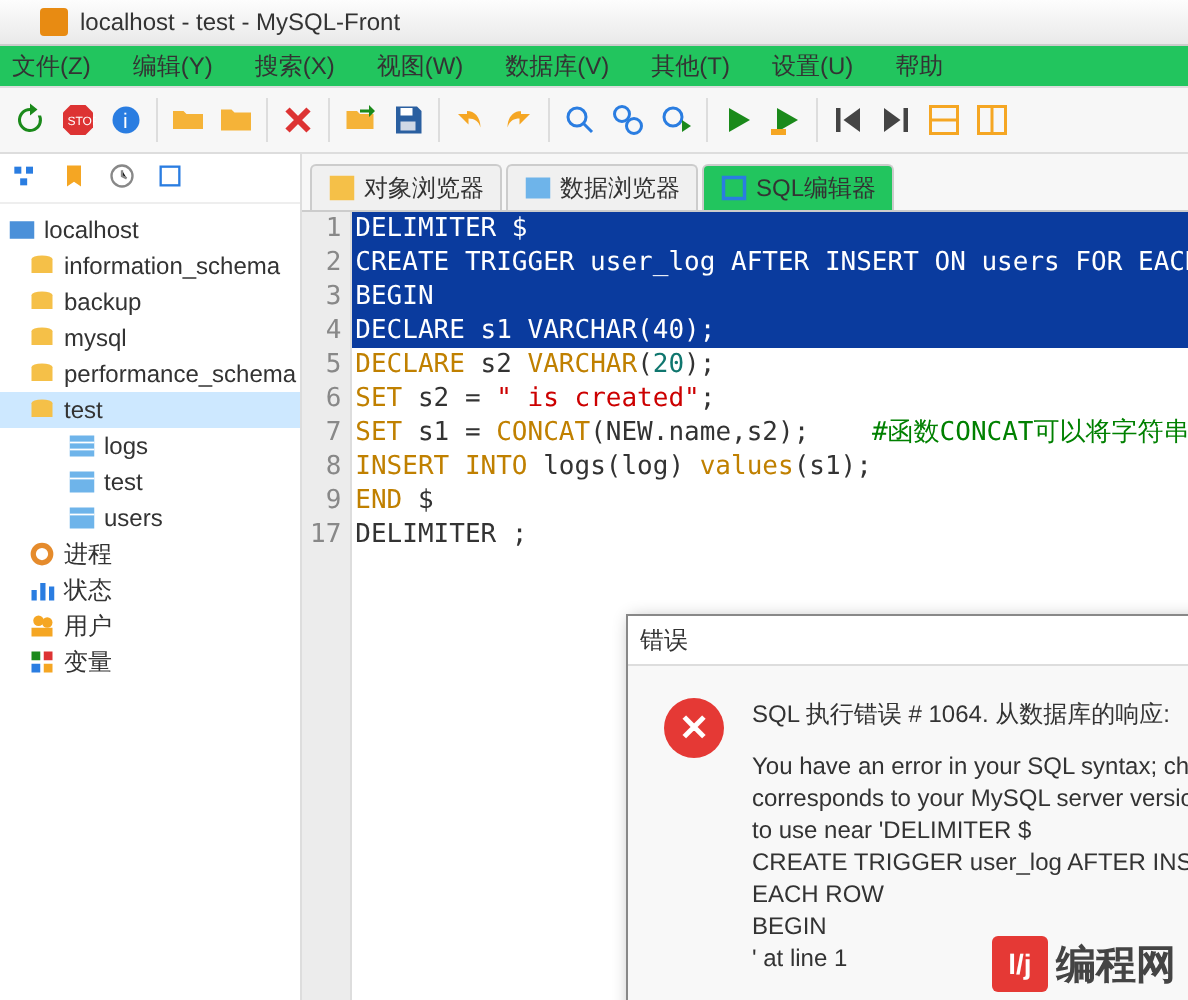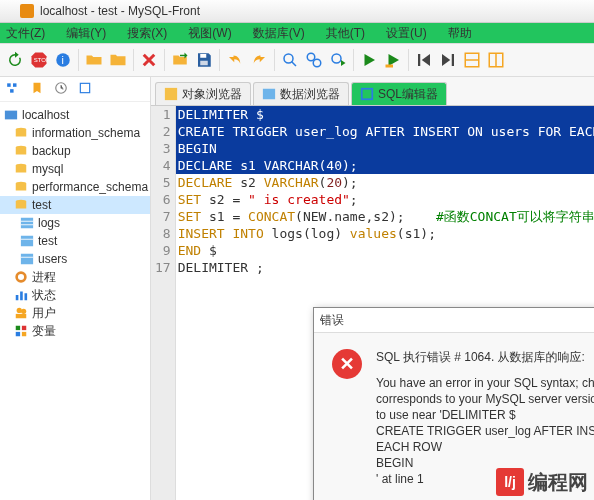--- a/index.html
+++ b/index.html
@@ -12,36 +12,36 @@
   .tbtn{width:22px;height:22px;display:flex;align-items:center;justify-content:center;border-radius:2px}
   .tbtn svg{width:18px;height:18px}
   .sep{width:1px;height:22px;background:#ddd;margin:0 2px}
   .body{display:flex;height:calc(100% - 74px)}
   .sidebar{width:150px;border-right:1px solid #ddd;background:#fff;display:flex;flex-direction:column}
   .sbtabs{height:24px;display:flex;align-items:center;gap:10px;padding:0 6px;border-bottom:1px solid #eee}
   .sbtabs svg{width:14px;height:14px}
   .tree{flex:1;overflow:auto;padding:4px 0}
   .node{display:flex;align-items:center;height:18px;padding:0 4px;gap:4px;white-space:nowrap}
   .node .ic{width:14px;height:14px;display:flex;align-items:center;justify-content:center}
-  .lvl1{padding-left:14px}.lvl2{padding-left:20px}
+  .lvl1{padding-left:14px}.lvl2{padding-left:34px}
   .sel{background:#cde8ff}
   .main{flex:1;display:flex;flex-direction:column;position:relative}
   .toptabs{height:26px;display:flex;align-items:flex-end;gap:2px;padding:2px 4px 0 4px;background:#f7f7f7;border-bottom:1px solid #ccc}
   .tab{display:flex;align-items:center;gap:4px;height:22px;padding:0 8px;border:1px solid #ccc;border-bottom:none;border-radius:3px 3px 0 0;background:#f0f0f0}
   .tab.active{background:#22c55e}
   .tab svg{width:14px;height:14px}
   .editor{flex:1;display:flex;font-family:Consolas,monospace;font-size:13px;line-height:17px;background:#fff;overflow:hidden}
   .gutter{background:#ececec;color:#888;text-align:right;padding:0 4px;border-right:1px solid #ddd}
   .gutter div{height:17px}
   .code{flex:1;overflow:auto}
   .ln{height:17px;white-space:pre;padding:0 2px}
   .selL{background:#0a3b9e;color:#fff}
   .kw{color:#c08000}
   .str{color:#c00}
-  .num{color:#7f1d1d}
+  .num{color:#0f766e}
   .cmt{color:#008000}
   
   .dialog{position:absolute;left:162px;top:230px;width:420px;border:1px solid #888;background:#f8f8f8;box-shadow:2px 2px 8px rgba(0,0,0,0.3)}
   .dlgtitle{height:24px;display:flex;align-items:center;justify-content:space-between;padding:0 6px;border-bottom:1px solid #ddd;background:#fff}
   .dlgbody{display:flex;gap:14px;padding:16px 18px 22px 18px;font-size:12px;line-height:16px}
   .erricon{width:30px;height:30px;border-radius:50%;background:#e53935;display:flex;align-items:center;justify-content:center;color:#fff;font-weight:bold;font-size:18px;flex:0 0 30px}
   .dlgtxt p{margin:0 0 10px 0}
   
   .wm{position:absolute;right:6px;bottom:4px;display:flex;align-items:flex-end;gap:4px;font-size:20px;font-weight:bold;color:#444}
   .wmicon{width:28px;height:28px;background:#e53935;color:#fff;display:flex;align-items:center;justify-content:center;border-radius:3px;font-size:14px;font-weight:bold}

